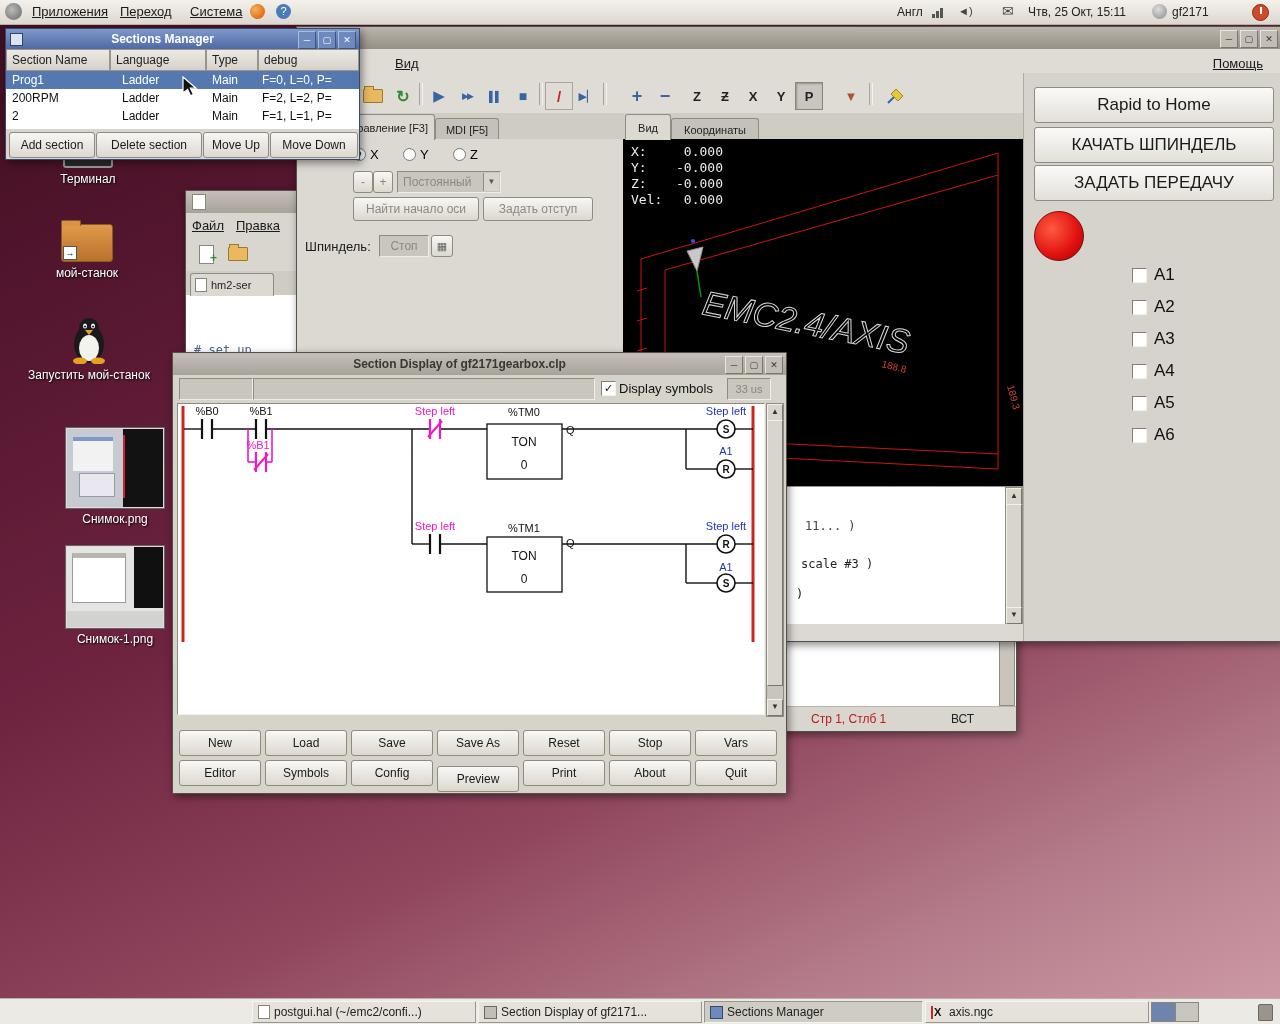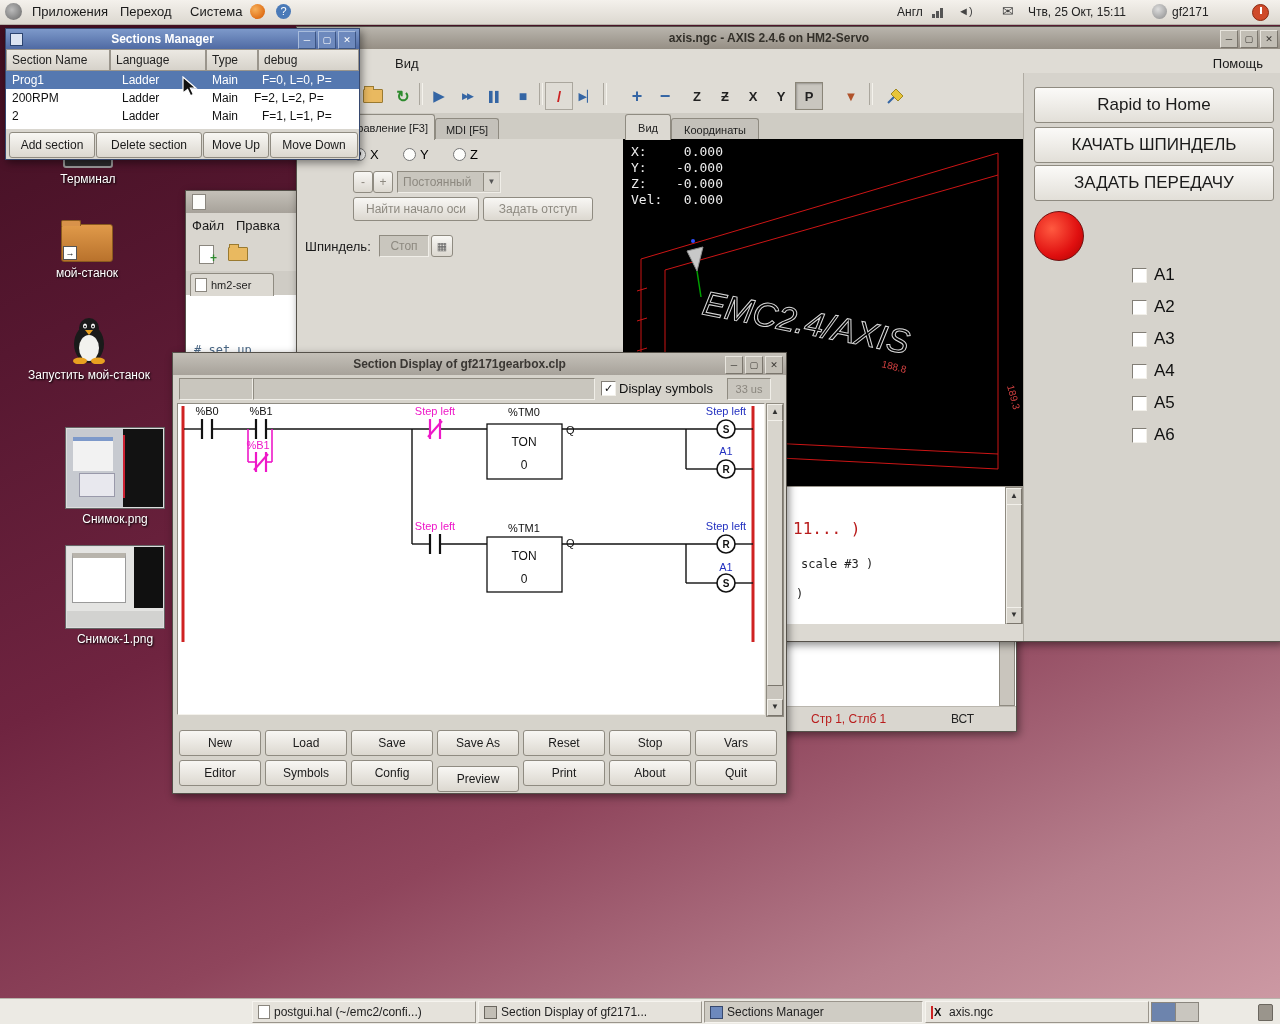--- a/index.html
+++ b/index.html
@@ -15,21 +15,21 @@
   .tbtns{position:absolute;right:3px;top:3px;display:flex;gap:2px;}
   .tbtn{width:16px;height:16px;font-size:9px;display:flex;align-items:center;justify-content:center;border:1px solid;}
   .tbtn-blue{background:#6d89bd;border-color:#a8bcdc #3c5584 #3c5584 #a8bcdc;color:#fff;}
   .tbtn-gray{background:#c2beb5;border-color:#e8e5de #7b766d #7b766d #e8e5de;color:#3a3733;}
   .gtkbtn{position:absolute;background:linear-gradient(#f8f7f4,#dcd8d0);border:1px solid #8f8b81;border-radius:3px;
     font-size:12px;color:#1a1a1a;display:flex;align-items:center;justify-content:center;white-space:nowrap;}
   .sunken{position:absolute;background:#c9c6be;border:1px solid;border-color:#8f8b81 #f0eee8 #f0eee8 #8f8b81;}
   .dis{color:#8d8980;}
   .dlabel{color:#fff;font-size:12px;text-align:center;text-shadow:1px 1px 2px #000;line-height:14px;}
   .dicon{position:absolute;display:flex;flex-direction:column;align-items:center;gap:4px;z-index:1;}
-  .menu-item{font-size:13px;color:#1a1a1a;padding:2px 6px;}
+  .menu-item{font-size:13px;color:#1a1a1a;padding:2px 6px;text-decoration:underline;}
   .radio{width:11px;height:11px;border-radius:50%;background:#fdfdfb;border:1px solid #777;display:inline-block;}
   .radio-sel::after{content:"";display:block;width:5px;height:5px;margin:2px;border-radius:50%;background:#222;}
   .cb{position:absolute;width:13px;height:13px;background:#fff;border:1px solid;border-color:#827e76 #f2f0ea #f2f0ea #827e76;
      font-size:11px;line-height:12px;text-align:center;color:#111;}
   .ticon{position:absolute;top:5px;width:26px;height:26px;display:flex;align-items:center;justify-content:center;border:1px solid transparent;}
   .ticon-pressed{border-color:#8a8578;background:#c9c6bf;box-shadow:inset 1px 1px 2px rgba(0,0,0,.25);}
   .tsep{position:absolute;top:6px;width:2px;height:22px;border-left:1px solid #aaa69d;border-right:1px solid #f4f2ec;}
   .tab{position:absolute;font-size:11px;color:#222;display:flex;align-items:center;justify-content:center;
     border:1px solid #8f8b81;border-bottom:none;border-radius:3px 3px 0 0;white-space:nowrap;overflow:hidden;}
   .tab-sel{background:#dcd9d2;height:25px;z-index:2;}
@@ -138,21 +138,20 @@
       </div>
     </div>
     <div style="position:absolute;left:0;bottom:0;right:0;height:24px;background:#d9d6cf;border-top:1px solid #bab6ae;">
       <span style="position:absolute;left:625px;top:5px;font-size:12px;color:#b91c1c;">Стр 1, Стлб 1</span>
       <span style="position:absolute;left:765px;top:5px;font-size:12px;color:#222;">ВСТ</span>
     </div>
   </div>
 
   <div class="win" style="left:296px;top:26px;width:984px;height:614px;z-index:3;background:#dcd9d2;">
     <div class="titlebar tb-inactive">
-      <span class="t-text" style="color:#33302a;">axis.ngc - AXIS 2.4.6 on HM2-Servo</span>
       <span class="tbtns">
         <span class="tbtn tbtn-gray">─</span>
         <span class="tbtn tbtn-gray">▢</span>
         <span class="tbtn tbtn-gray">✕</span>
       </span>
     </div>
     <div style="position:absolute;left:0;top:22px;right:0;height:28px;background:#dfdcd5;display:flex;align-items:center;">
       <span class="menu-item" style="position:absolute;left:92px;">Вид</span>
       <span class="menu-item" style="position:absolute;right:12px;">Помощь</span>
     </div>
@@ -245,21 +244,21 @@
         <text x="258" y="228" font-size="10" fill="#d04040" transform="rotate(14 258 228)">188.8</text>
         <text x="384" y="247" font-size="10" fill="#d04040" transform="rotate(75 384 247)">189.3</text>
         <text x="78" y="175" font-size="34" font-style="italic" font-family="DejaVu Serif, serif" fill="none" stroke="#d8d8d8" stroke-width="1" transform="rotate(11 78 175)">EMC2.4/AXIS</text>
         <polygon points="64,112 80,108 74,132" fill="#c8c8c8" stroke="#909090"></polygon>
         <line x1="74" y1="132" x2="78" y2="158" stroke="#00a000" stroke-width="1.5"></line>
         <circle cx="70" cy="102" r="2" fill="#3050ff"></circle>
       </svg>
     </div>
 
     <div style="position:absolute;left:0;top:459px;width:726px;height:138px;background:#fff;border-top:1px solid #9a958c;">
-      <div class="mono" style="position:absolute;left:496px;top:32px;font-size:16px;color:#b91c1c;">11... )</div>
+      <div class="mono" style="position:absolute;left:508px;top:32px;font-size:12px;color:#404040;">11... )</div>
       <div class="mono" style="position:absolute;left:504px;top:70px;font-size:12px;color:#222;">scale #3 )</div>
       <div class="mono" style="position:absolute;left:499px;top:100px;font-size:12px;color:#222;">)</div>
       <div class="scroll" style="right:0;top:0;bottom:0;width:16px;">
         <div class="sarrow" style="top:0;">▲</div>
         <div class="sthumb" style="top:16px;bottom:16px;"></div>
         <div class="sarrow" style="bottom:0;">▼</div>
       </div>
     </div>
     <div style="position:absolute;left:0;top:597px;width:726px;height:17px;background:#dcd9d2;"></div>
 
@@ -304,21 +303,21 @@
       <div style="position:absolute;left:0;top:0;right:0;height:18px;background:#5578b0;color:#fff;">
         <span class="cell" style="left:6px;top:2px;">Prog1</span>
         <span class="cell" style="left:116px;top:2px;">Ladder</span>
         <span class="cell" style="left:206px;top:2px;">Main</span>
         <span class="cell" style="left:256px;top:2px;">F=0, L=0, P=</span>
       </div>
       <div style="position:absolute;left:0;top:18px;right:0;height:18px;color:#111;">
         <span class="cell" style="left:6px;top:2px;">200RPM</span>
         <span class="cell" style="left:116px;top:2px;">Ladder</span>
         <span class="cell" style="left:206px;top:2px;">Main</span>
-        <span class="cell" style="left:248px;top:2px;">F=2, L=2, P=</span>
+        <span class="cell" style="left:256px;top:2px;">F=2, L=2, P=</span>
       </div>
       <div style="position:absolute;left:0;top:36px;right:0;height:18px;color:#111;">
         <span class="cell" style="left:6px;top:2px;">2</span>
         <span class="cell" style="left:116px;top:2px;">Ladder</span>
         <span class="cell" style="left:206px;top:2px;">Main</span>
         <span class="cell" style="left:256px;top:2px;">F=1, L=1, P=</span>
       </div>
     </div>
     <div style="position:absolute;left:0;top:100px;right:0;height:30px;background:#d9d6cf;">
       <div class="gtkbtn" style="left:3px;top:3px;width:84px;height:24px;">Add section</div>

